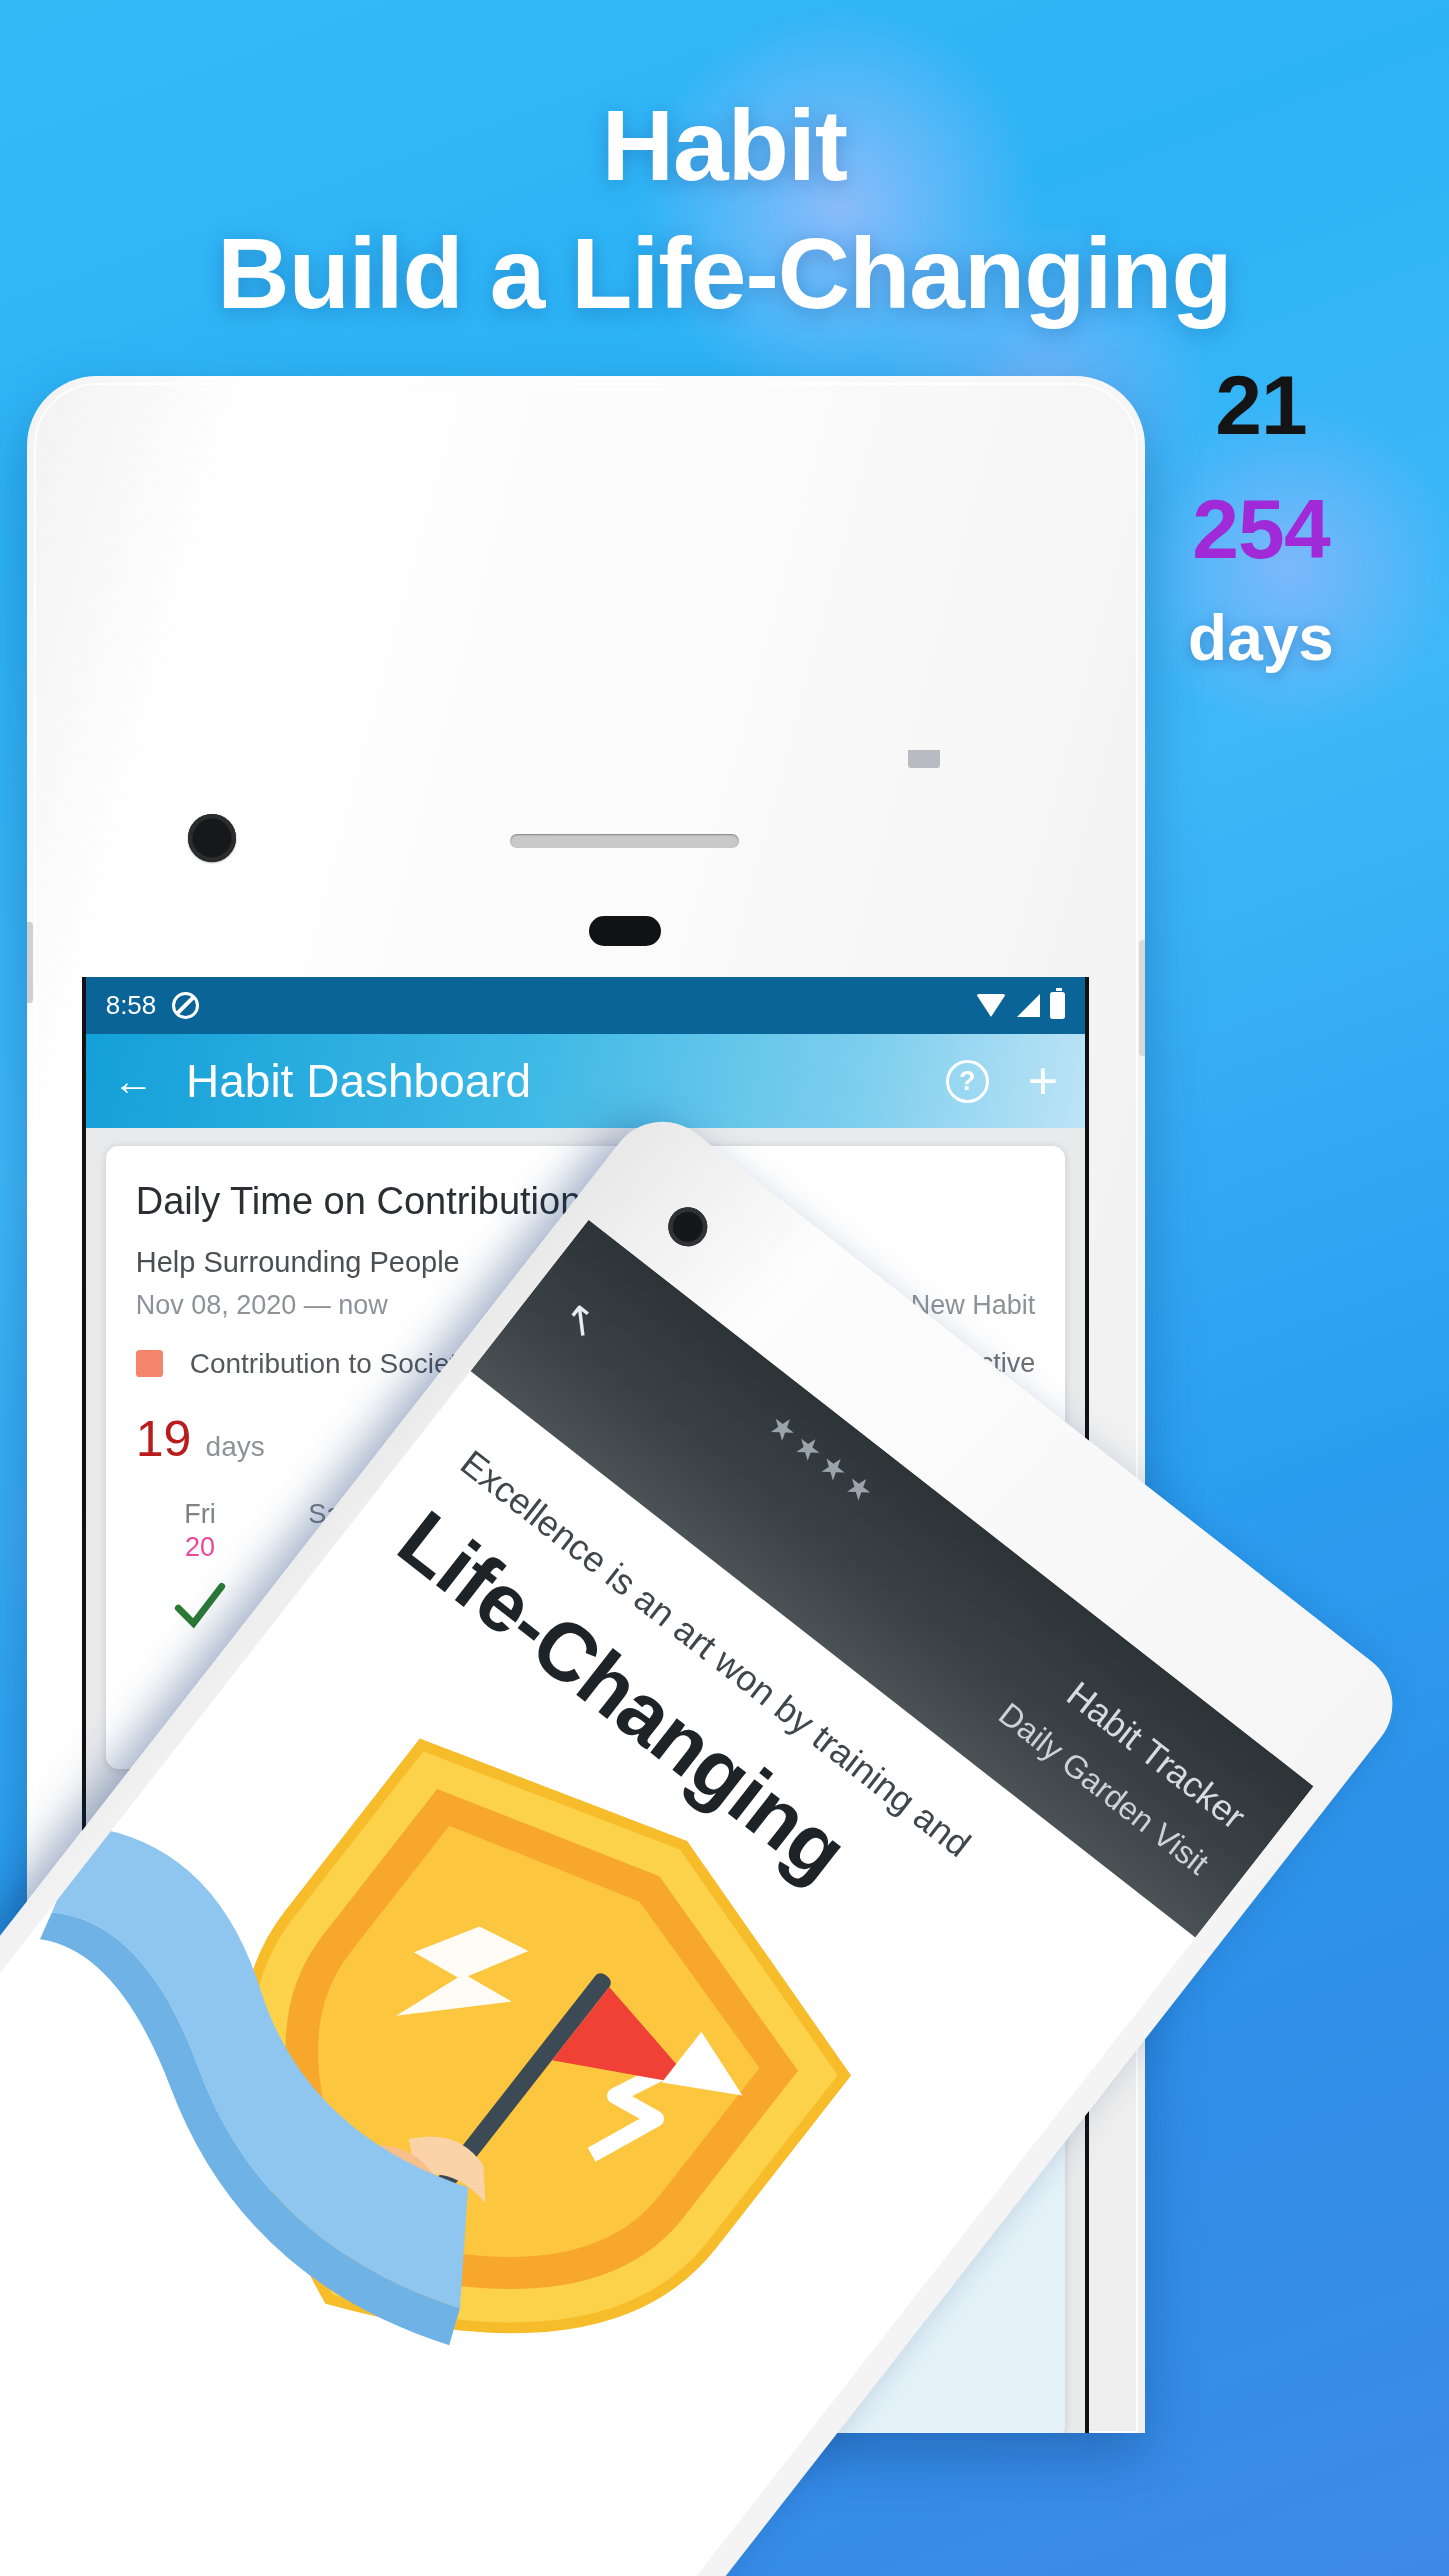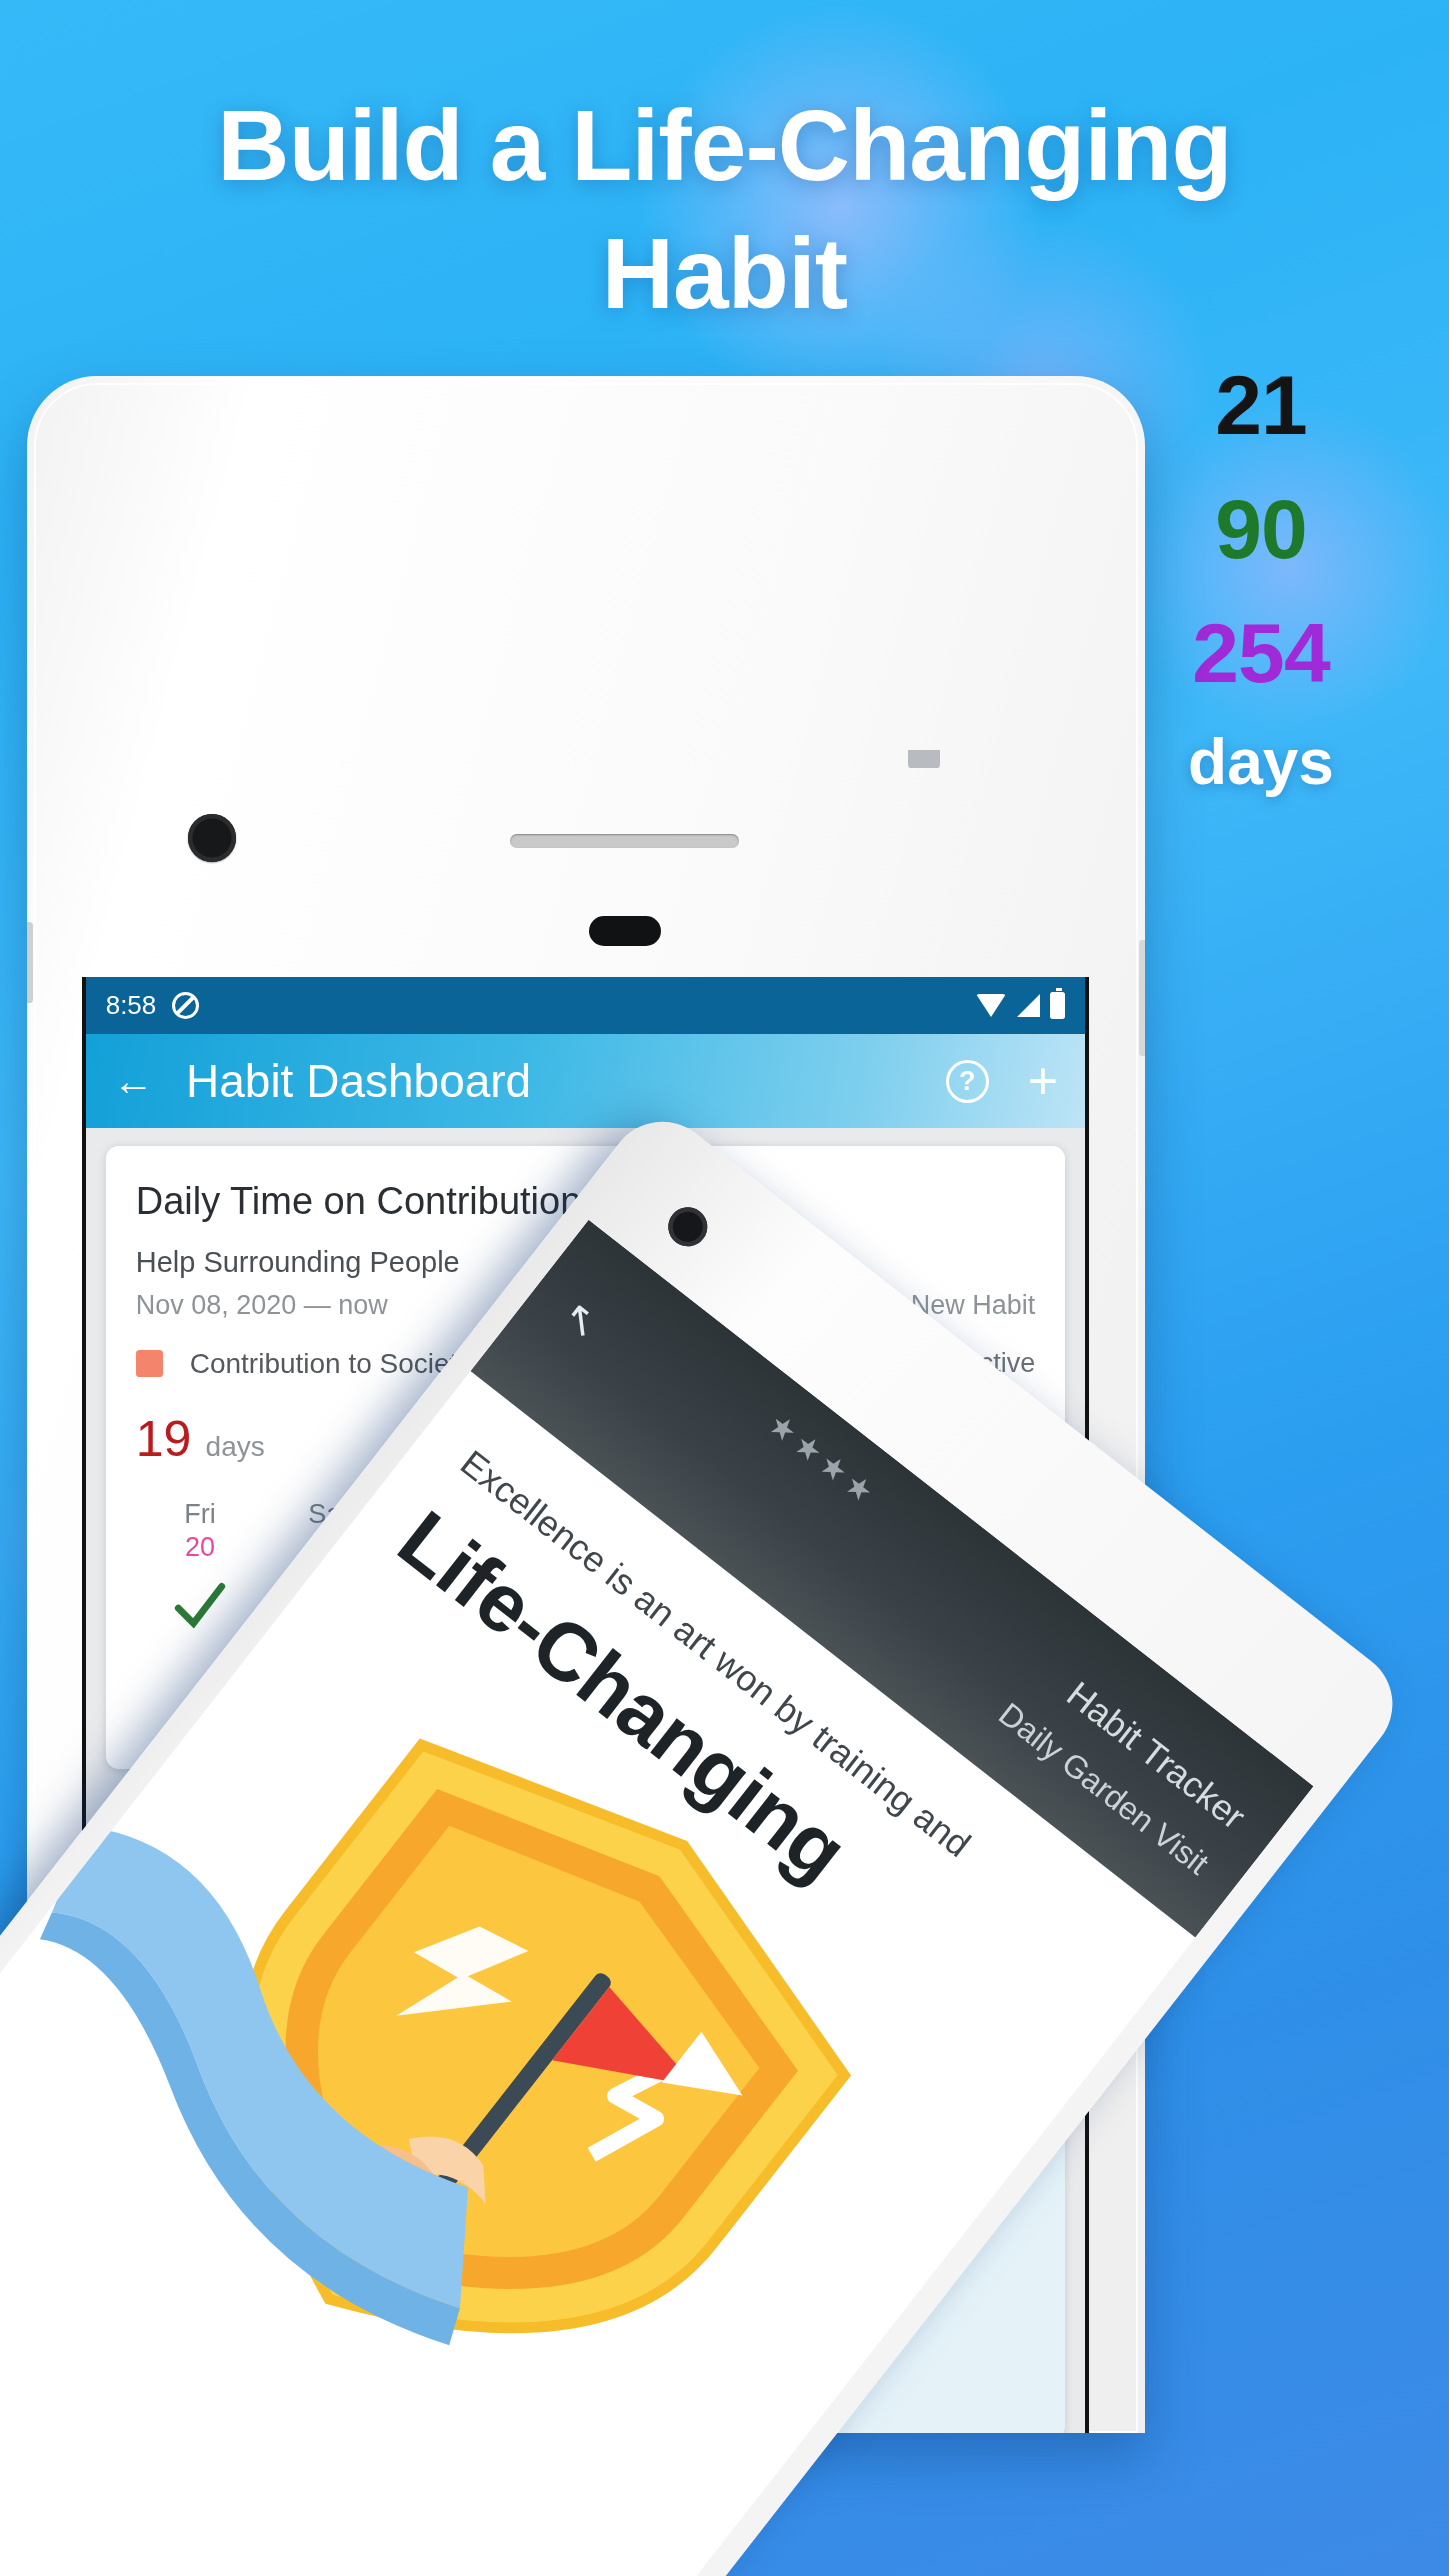--- a/index.html
+++ b/index.html
@@ -189,27 +189,26 @@
   .p2-badge-area { position:relative; height:680px; margin-top:12.5px; }
 
   .shield-svg { position:absolute; left:50%; top:0; transform:translateX(-50%); }
   .p2-axis { position:absolute; left:0; bottom:0; width:100%; height:107px;
              background:#2f3539; color:#b9c1c6; }
 </style>
 </head>
 <body>
 
 <div class="headline">
+  <div>Habit</div>
   <div>Build a Life-Changing</div>
-  <div>Habit</div>
 </div>
 
 <div class="stats">
   <div class="stat stat-1">21</div>
-  <div class="stat stat-2">90</div>
   <div class="stat stat-3">254</div>
   <div class="stat-days">days</div>
 </div>
 
 <div class="phone">
   <div class="phone-inner-bevel"></div>
   <div class="notch-top"></div>
   <div class="btn-side"></div>
   <div class="btn-side2"></div>
   <div class="cam"></div>

